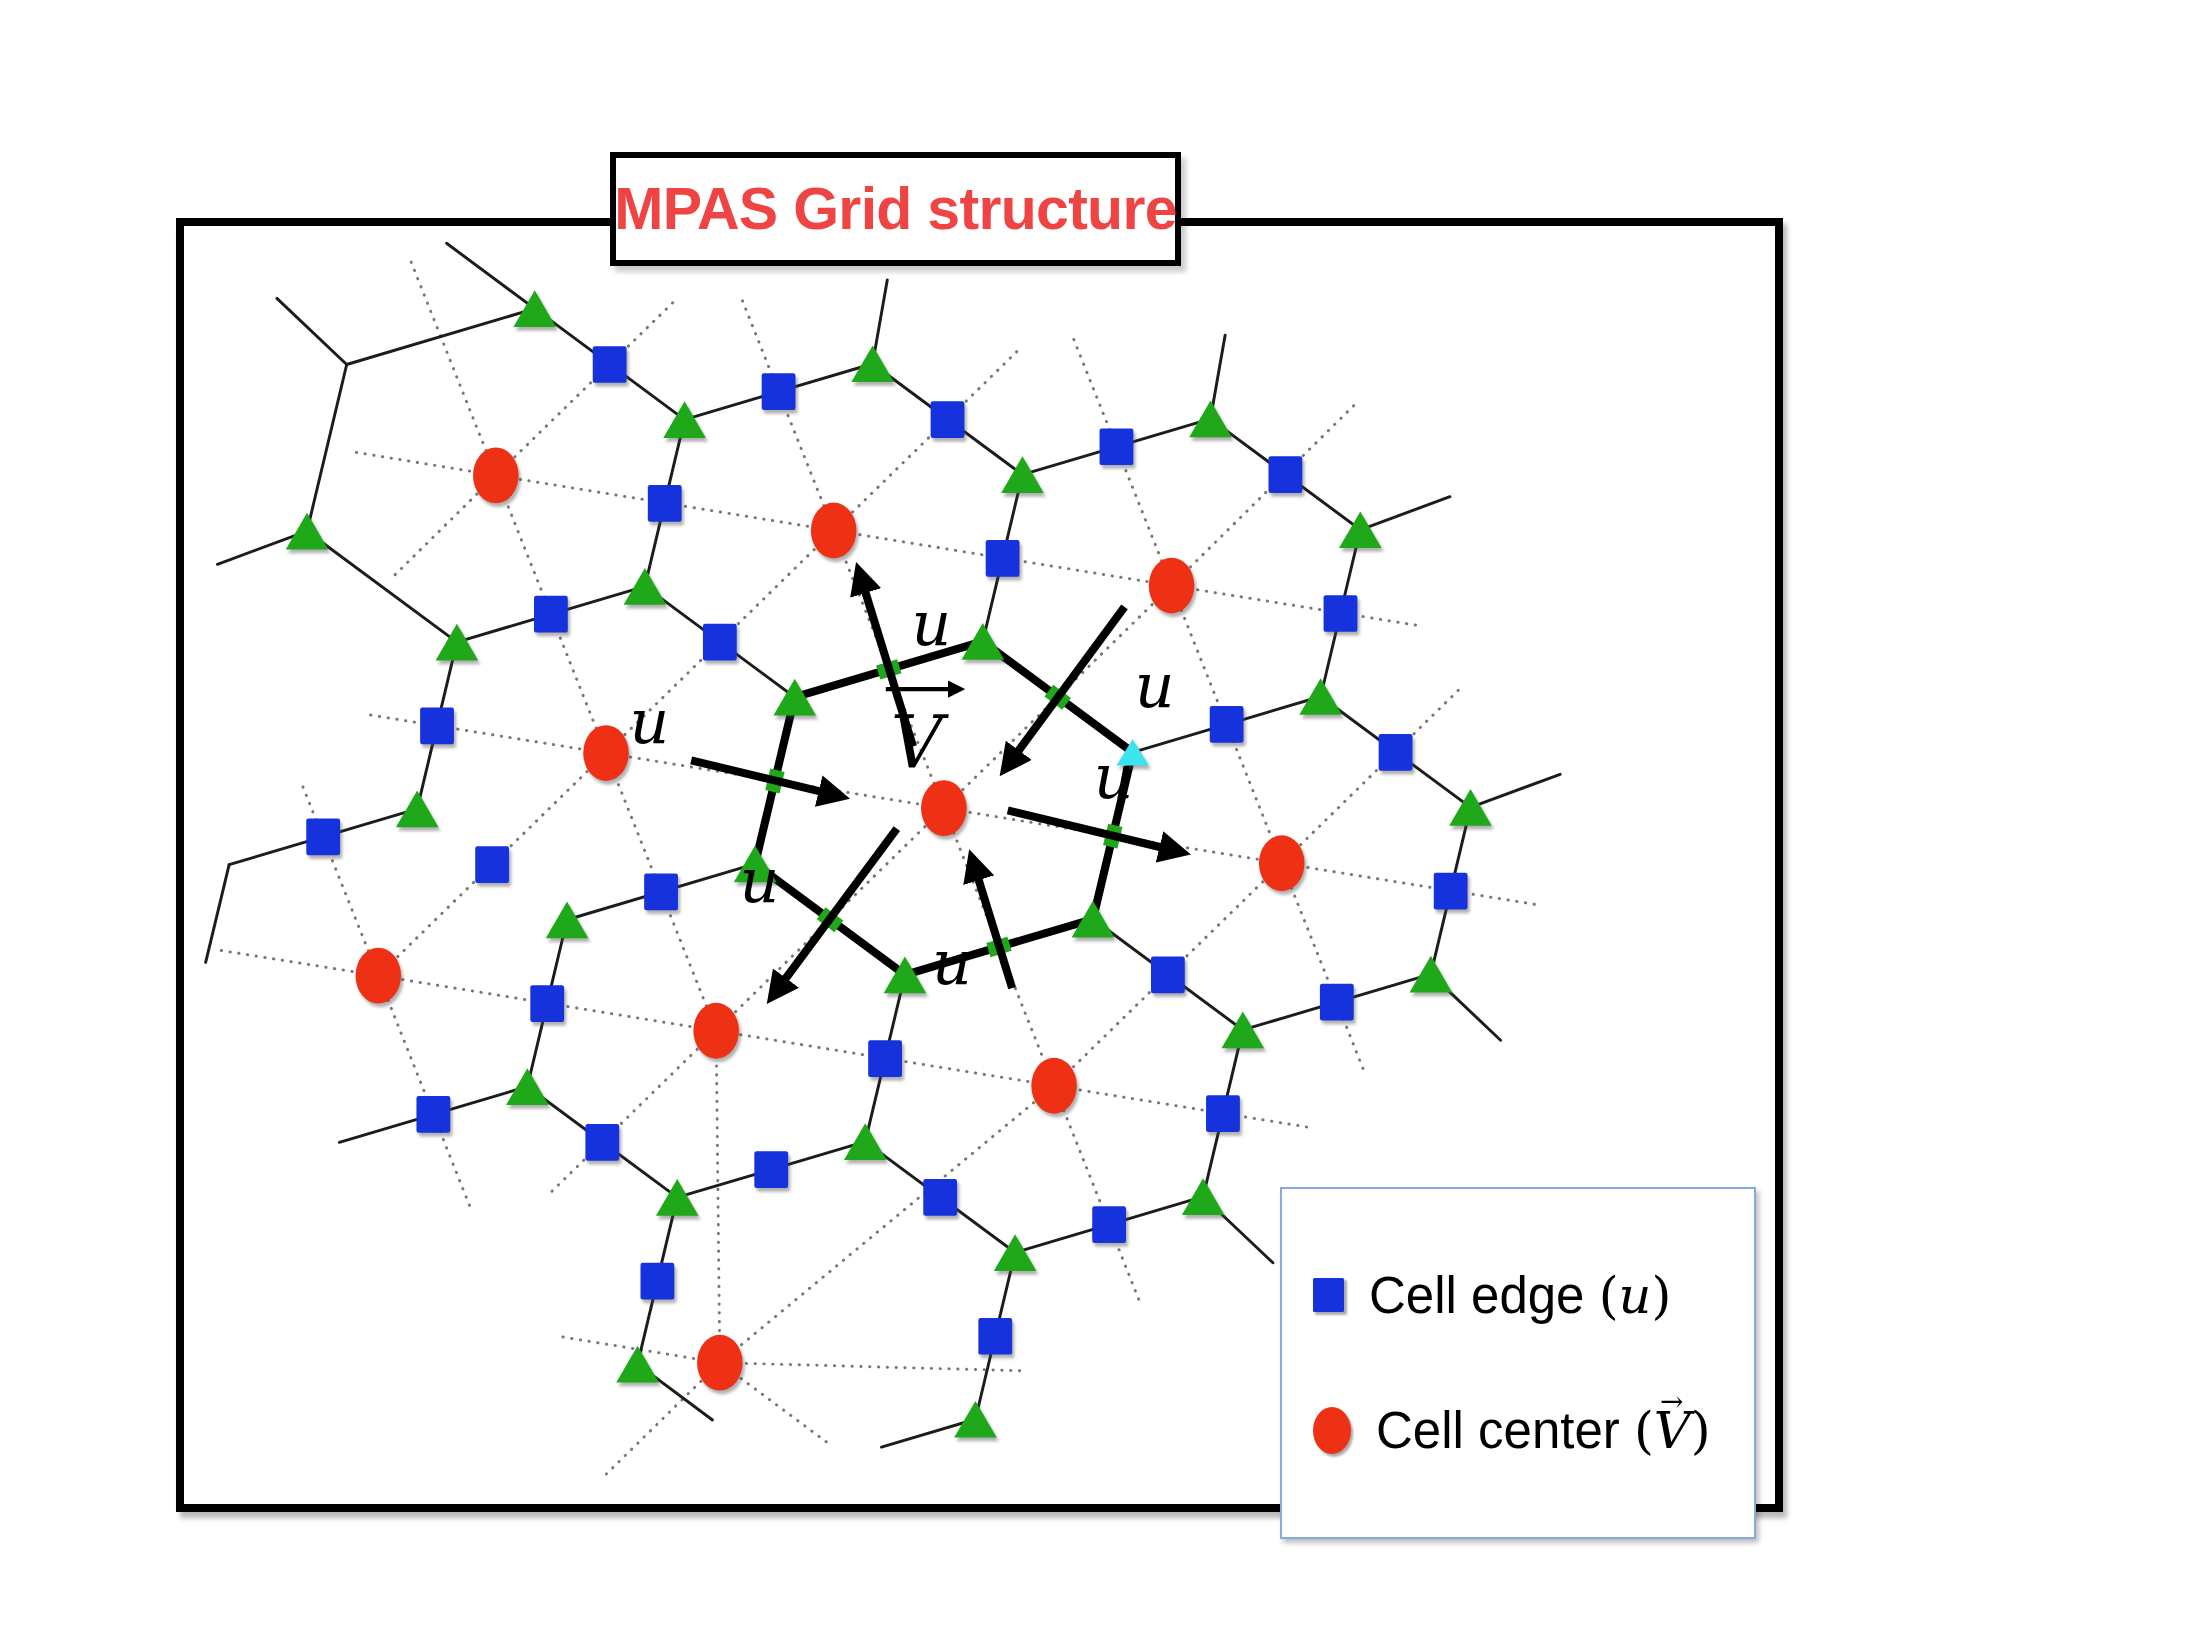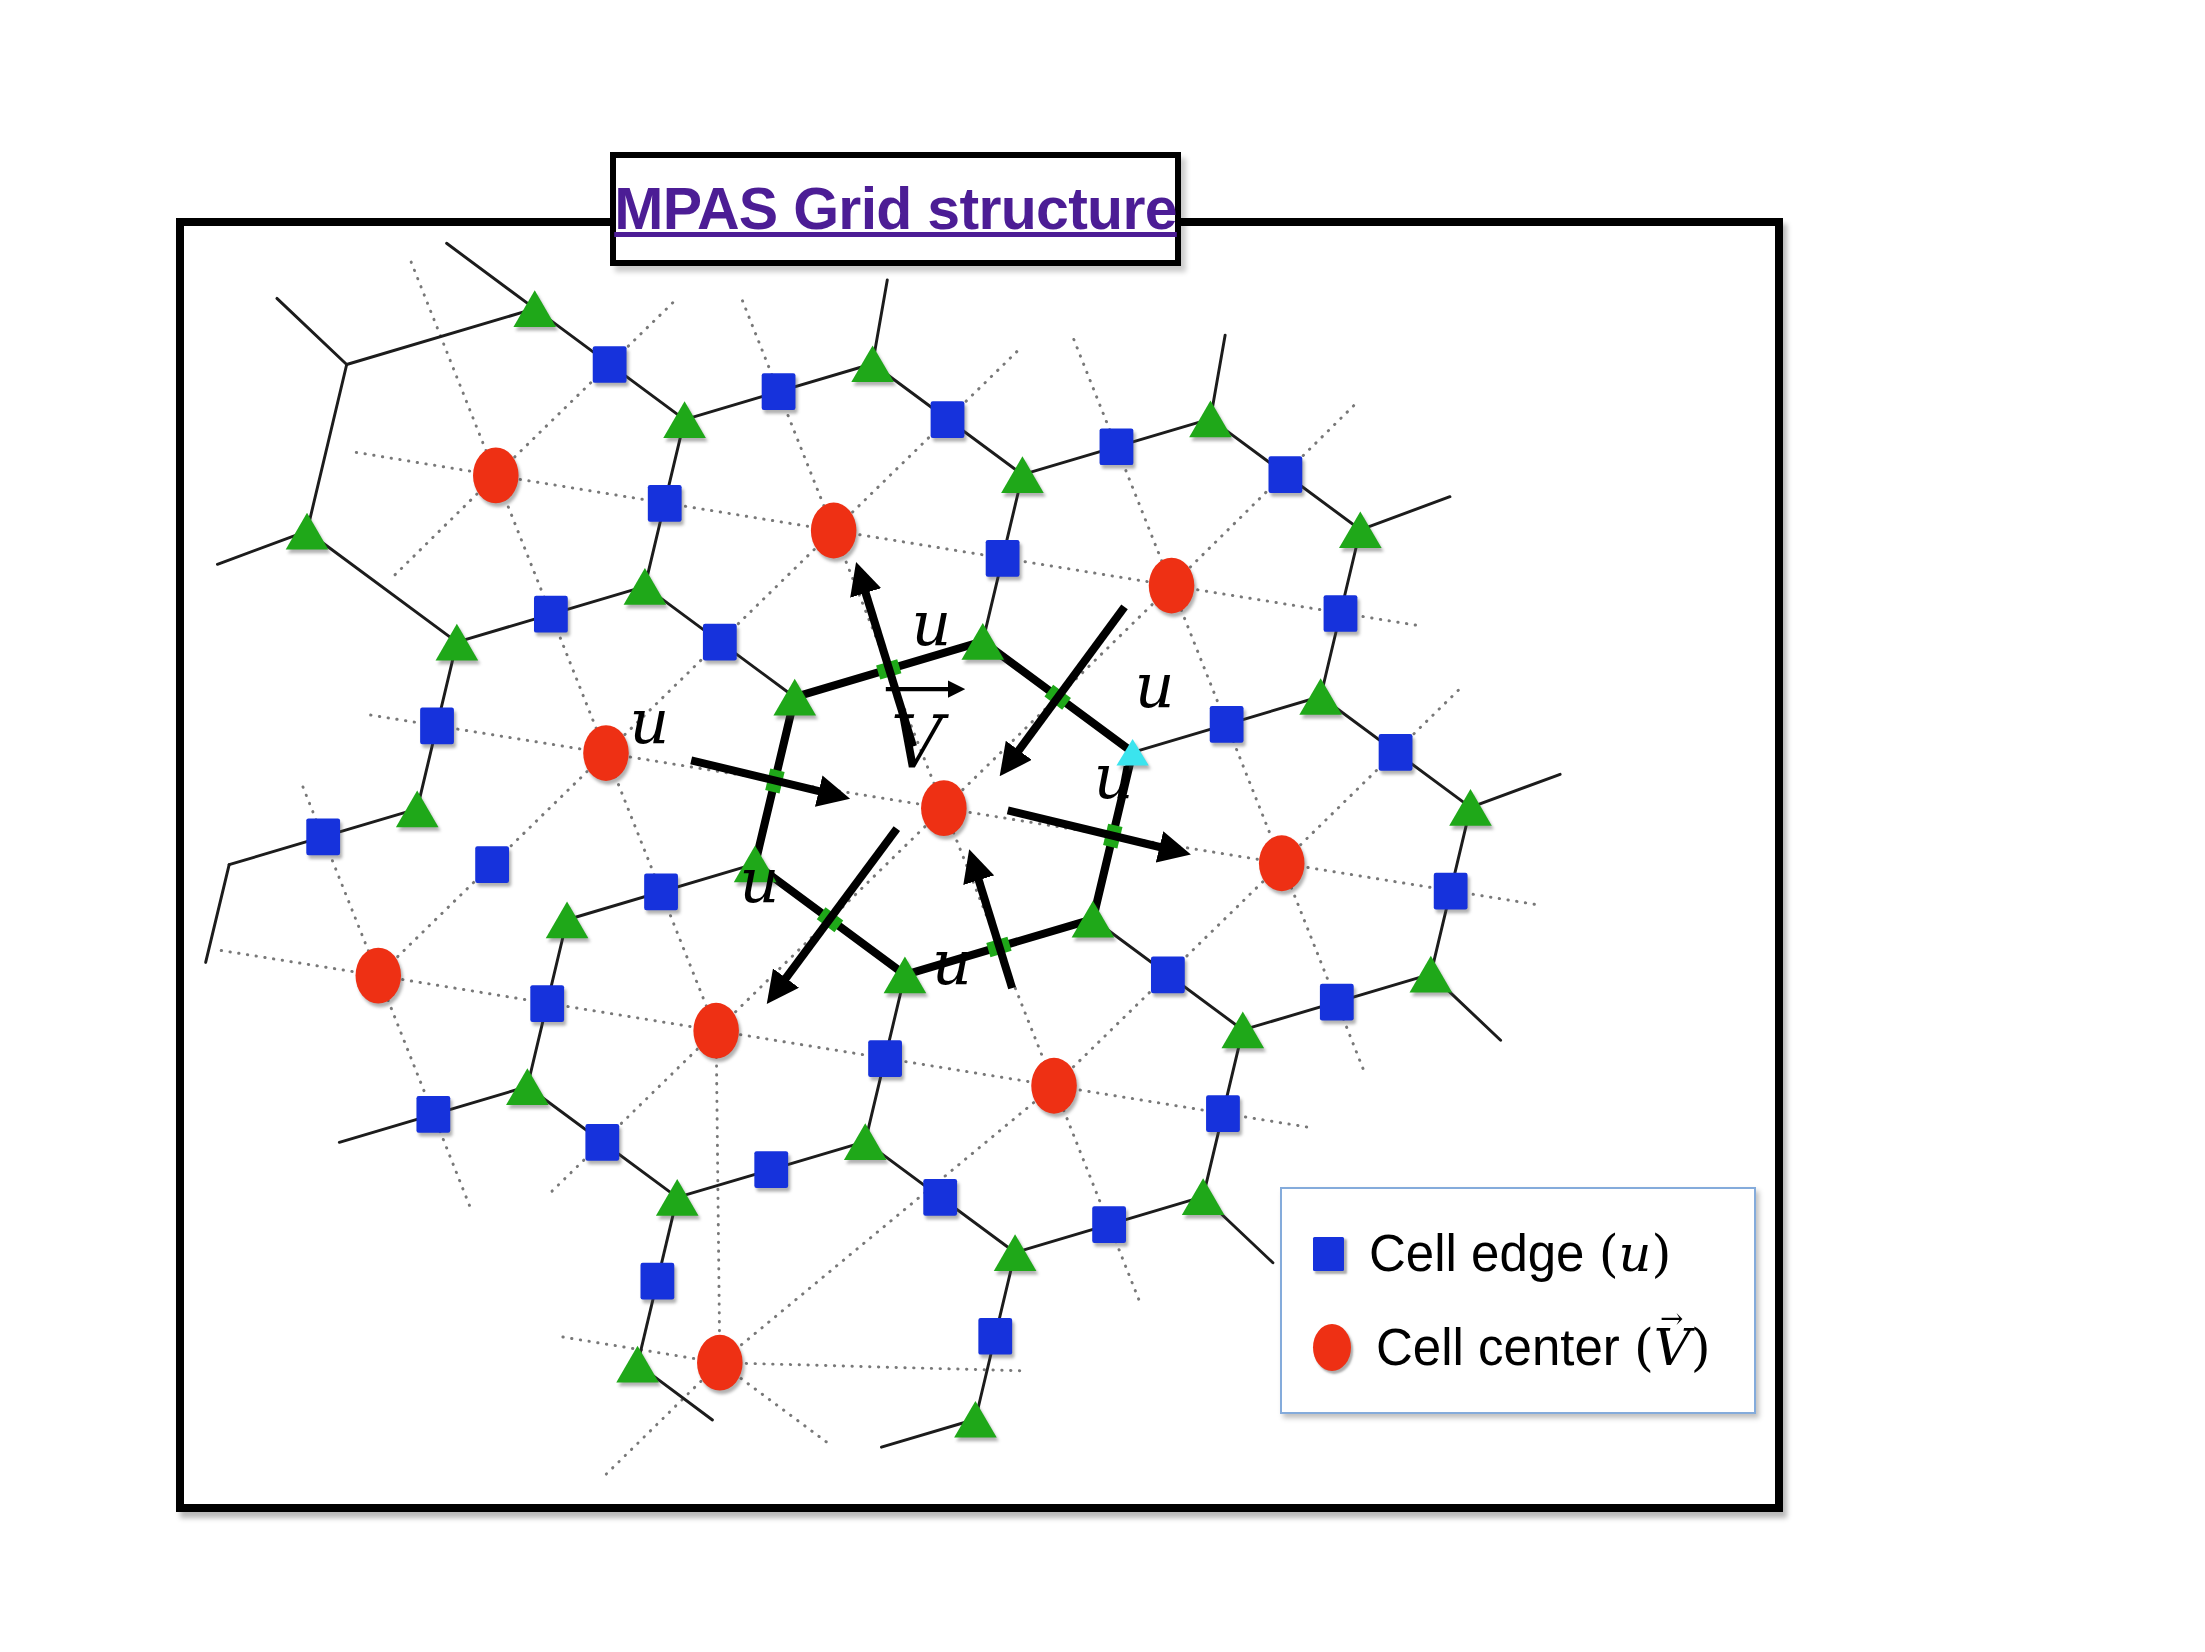--- a/index.html
+++ b/index.html
@@ -6,22 +6,22 @@
   .stage{position:relative;width:2205px;height:1653px;background:#fff;overflow:hidden;
          font-family:"Liberation Sans",sans-serif;}
   .frame{position:absolute;left:176px;top:218px;width:1607px;height:1294px;
          box-sizing:border-box;border:8px solid #000;background:transparent;
          box-shadow:4.4px 5.9px 5.1px rgba(0,0,0,.28);}
   .mesh{position:absolute;left:0;top:0;width:2205px;height:1653px;}
   .titlebox{position:absolute;left:610px;top:152px;width:571px;height:114px;
             box-sizing:border-box;border:6.6px solid #000;background:#fff;
             display:flex;align-items:center;justify-content:center;
             box-shadow:5.1px 5.9px 5.1px rgba(0,0,0,.20);}
-  .titlebox span{font-size:59px;font-weight:600;color:#4c1d95;letter-spacing:-0.7px;white-space:nowrap;text-decoration:underline;}
-  .legend{position:absolute;left:1280px;top:1187px;width:476px;height:227px;
+  .titlebox span{font-size:59px;font-weight:600;color:#ef4444;letter-spacing:-0.7px;white-space:nowrap;}
+  .legend{position:absolute;left:1280px;top:1187px;width:476px;height:352px;
           box-sizing:border-box;border:2.9px solid var(--legendborder,#84abdb);background:#fff;
           box-shadow:2.9px 3.7px 5.1px rgba(0,0,0,.25);
           display:flex;flex-direction:column;justify-content:space-evenly;padding-left:31px;}
   .lrow{display:flex;align-items:center;gap:25px;}
   .lrow .ltext{font-size:51px;color:#000;white-space:nowrap;}
   .swatch{flex:0 0 auto;display:inline-block;}
   .sw-square{width:31px;height:34px;background:var(--blue,#1632dc);border-radius:1.5px;
              box-shadow:2.2px 2.9px 2.2px rgba(70,70,70,.45);}
   .sw-ellipse{width:38px;height:47px;background:var(--red,#ee3014);border-radius:50%;
              box-shadow:2.2px 2.9px 2.2px rgba(70,70,70,.45);}

